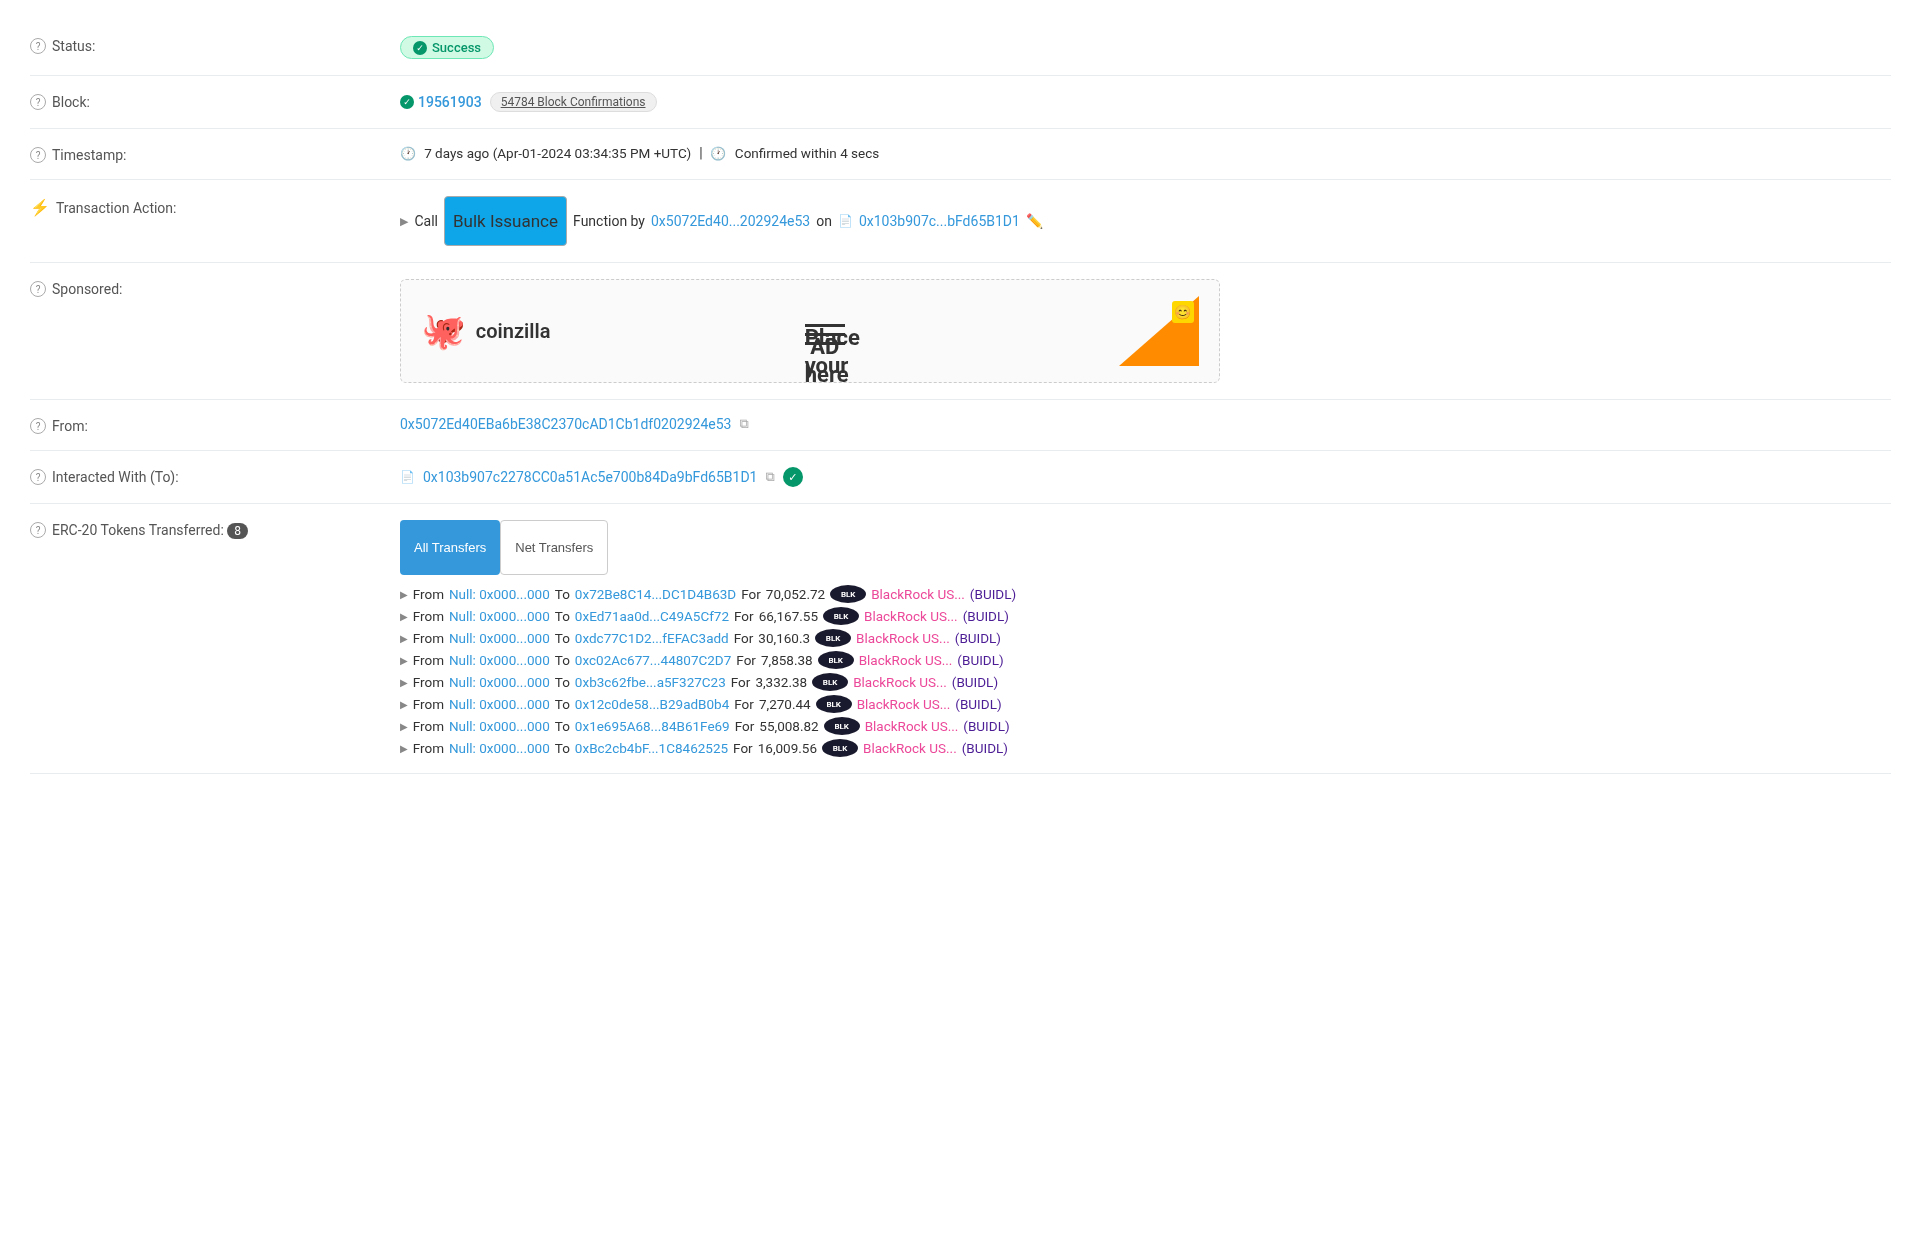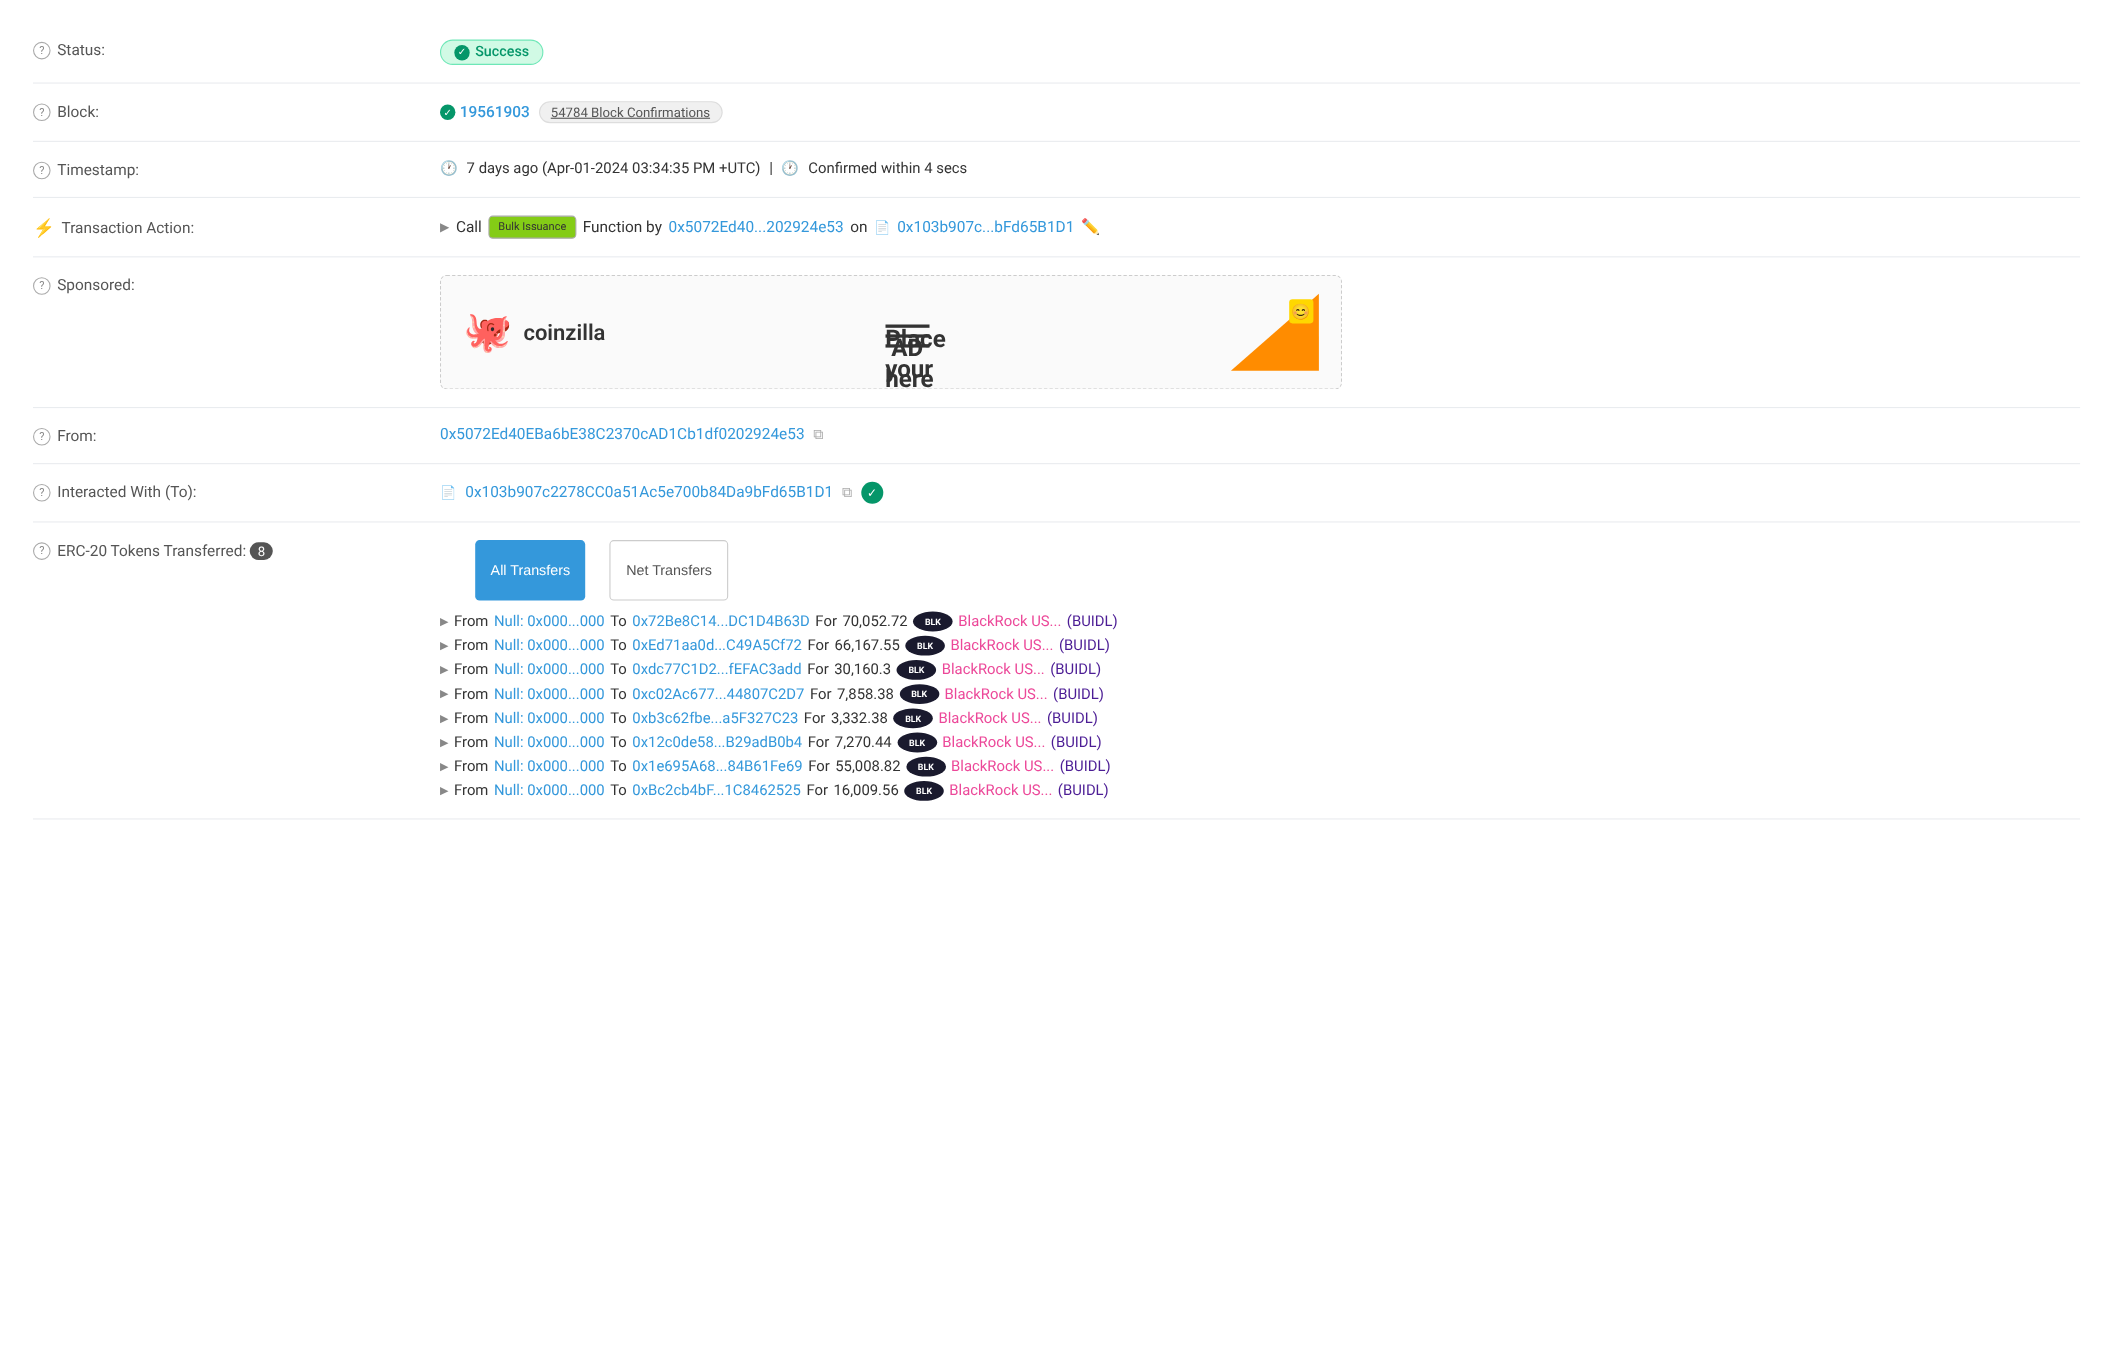--- a/index.html
+++ b/index.html
@@ -96,25 +96,25 @@
     }
     
     .action-row {
       display: flex;
       align-items: center;
       gap: 6px;
       flex-wrap: wrap;
     }
     .arrow-icon { color: #888; font-size: 11px; }
     .badge-bulk {
-      background: #84cc16;
+      background: #0ea5e9;
       border: 1px solid #aaa;
       border-radius: 4px;
-      padding: 4px 8px;
-      font-size: 10px;
+      padding: 14px 8px;
+      font-size: 17px;
       color: #333;
     }
     .link-blue { color: #3498db; text-decoration: none; text-align: right; }
     
     .ad-banner {
       border: 1px dashed #ccc;
       border-radius: 6px;
       padding: 16px 20px;
       display: flex;
       align-items: center;
@@ -200,23 +200,22 @@
     .file-icon { color: #888; font-size: 12px; }
     .badge-num {
       background: #555;
       color: white;
       border-radius: 10px;
       padding: 1px 7px;
       font-size: 12px;
     }
     .tabs-row {
       display: flex;
-      gap: 22px;
+      gap: 0;
       margin-bottom: 10px;
-      margin-left: 32px;
     }
     .tab-active {
       background: #3498db;
       color: white;
       border: none;
       border-radius: 4px;
       padding: 5px 14px;
       font-size: 13px;
       cursor: pointer;
     }

